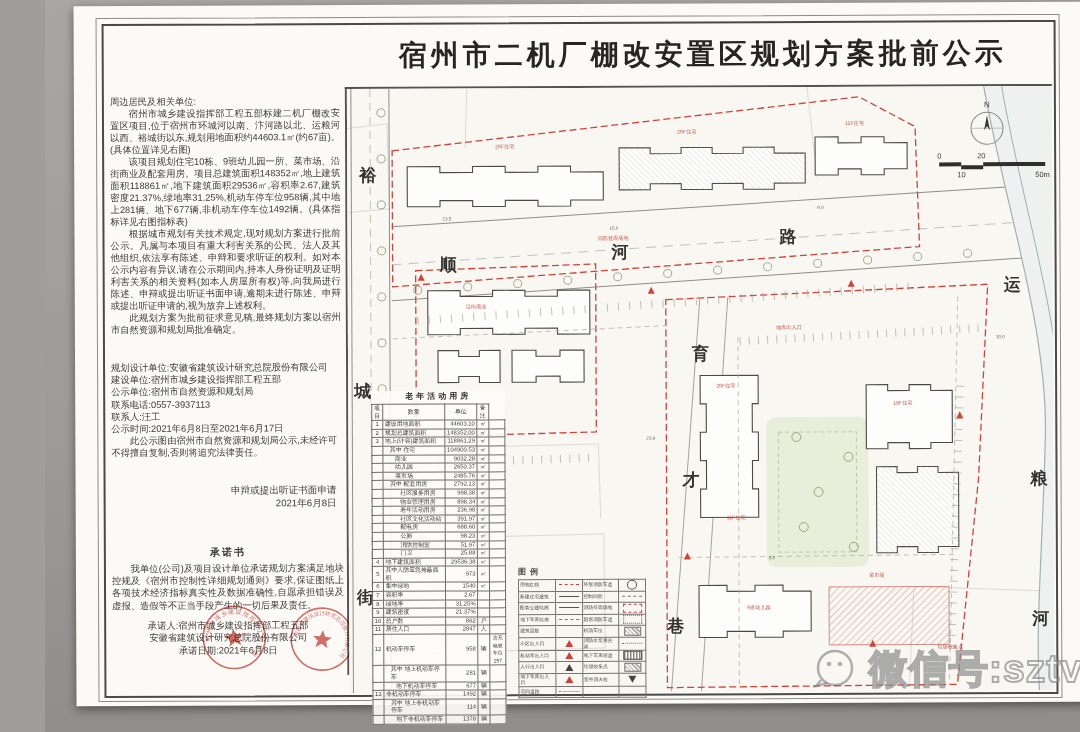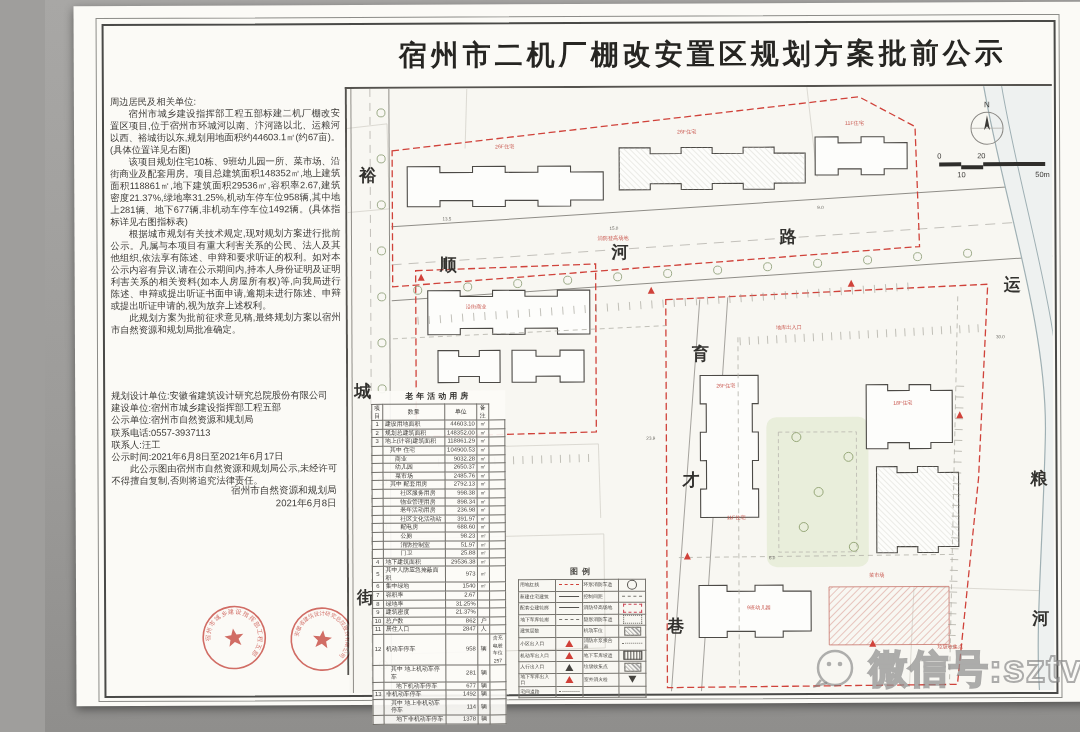--- a/index.html
+++ b/index.html
@@ -9,21 +9,21 @@
   .frame2{position:absolute;left:22px;top:12px;width:962px;height:682px;border:1px solid #8c8c88;}
   .vdiv{position:absolute;left:271px;top:82px;width:2px;height:588px;background:#55534f;}
   .title{position:absolute;left:285px;top:32px;width:688px;text-align:center;font-size:28px;font-weight:bold;color:#262522;letter-spacing:4px;white-space:nowrap;}
   .titleline{position:absolute;left:271px;top:82px;width:707px;height:2px;background:#55534f;}
 
   
   .leftcol{position:absolute;left:36px;top:90px;width:230px;color:#3c3a37;}
   .leftcol p{margin:0;font-size:9.3px;line-height:12px;text-align:justify;}
   .leftcol p.ind{text-indent:2em;}
   .salut{font-size:9.3px;line-height:13px;margin:0 0 1px 0;}
-  .infoblk{position:absolute;left:36px;top:384px;width:232px;font-size:9.3px;line-height:12.2px;color:#3c3a37;}
+  .infoblk{position:absolute;left:36px;top:356px;width:232px;font-size:9.3px;line-height:12.2px;color:#3c3a37;}
   .infoblk .disc{text-indent:2em;}
   .agency{position:absolute;left:36px;top:478px;width:225px;text-align:right;font-size:9.6px;line-height:13px;color:#3c3a37;}
   .commit{position:absolute;left:36px;top:540px;width:232px;color:#3c3a37;}
   .commit .ct{text-align:center;font-size:10px;font-weight:bold;letter-spacing:2px;margin-bottom:3px;}
   .commit .cb{font-size:9.3px;line-height:12.2px;text-indent:2em;text-align:justify;}
   .commit .cp{font-size:9.3px;line-height:12.6px;text-align:center;margin-top:8px;}
   .stamps{position:absolute;left:118px;top:588px;width:190px;height:92px;mix-blend-mode:multiply;opacity:.9;}
 
   
   .mapwrap{position:absolute;left:273px;top:84px;width:705px;height:604px;overflow:hidden;background:#f8f7f2;}
@@ -40,21 +40,21 @@
   table.tec-t td.nt{font-size:5px;text-align:center;}
 
   
   .notes{position:absolute;left:436px;top:398px;width:124px;color:#3c3a37;}
   .notes .nt{font-size:7.5px;font-weight:bold;margin-bottom:2px;}
   .notes ol{margin:0;padding-left:11px;font-size:6.2px;line-height:8.6px;}
   .notes li{margin-bottom:1px;}
 
   
   .legend{position:absolute;left:442px;top:562px;width:128px;}
-  .legend .lt{text-align:center;font-size:8px;font-weight:bold;letter-spacing:4px;color:#4c4a46;margin-bottom:2px;}
+  .legend .lt{font-size:8px;font-weight:bold;letter-spacing:4px;color:#4c4a46;margin-bottom:2px;}
   table.lg{border-collapse:collapse;width:100%;}
   table.lg td{border:.5px solid #77756f;font-size:4.8px;line-height:6px;height:10.5px;padding:0 1px;color:#45433f;}
   td.symc{width:24px;text-align:center;vertical-align:middle;}
   .sy{display:inline-block;vertical-align:middle;}
   .sy-reddash{width:20px;border-top:1.3px dashed #d04038;}
   .sy-line{width:20px;border-top:1.2px solid #55534f;}
   .sy-dash{width:20px;border-top:1px dashed #77756f;}
   .sy-dot{width:20px;border-top:1px dotted #77756f;}
   .sy-dashrect{width:17px;height:7px;border:.8px dashed #c45;}
   .sy-dotrect{width:17px;height:7px;border:.8px dotted #66645f;}
@@ -98,24 +98,31 @@
           <div>建设单位:宿州市城乡建设指挥部工程五部</div>
           <div>公示单位:宿州市自然资源和规划局</div>
           <div>联系电话:0557-3937113</div>
           <div>联系人:汪工</div>
           <div>公示时间:2021年6月8日至2021年6月17日</div>
         </div>
       <div class="disc">此公示图由宿州市自然资源和规划局公示,未经许可不得擅自复制,否则将追究法律责任。</div>
     </div>
 
     <div class="agency">
-      <div>宿州市自然资源和规划局</div>
+      <div>申辩或提出听证书面申请</div>
       <div>2021年6月8日</div>
     </div>
 
+    <div class="commit">
+      <div class="ct">承诺书</div>
+      <div class="cb">我单位(公司)及项目设计单位承诺规划方案满足地块控规及《宿州市控制性详细规划通则》要求,保证图纸上各项技术经济指标真实性及数据准确性,自愿承担错误及虚报、造假等不正当手段产生的一切后果及责任。</div>
+      <div class="cp">承诺人:宿州市城乡建设指挥部工程五部</div>
+      <div class="cp" style="margin-top:0">安徽省建筑设计研究总院股份有限公司</div>
+      <div class="cp" style="margin-top:0">承诺日期:2021年6月8日</div>
+    </div>
 
     <svg class="stamps" viewBox="0 0 190 92">
       <defs>
         <path id="sp1" d="M40,44 m-24,0 a24,24 0 1,1 48,0 a24,24 0 1,1 -48,0"></path>
         <path id="sp2" d="M128,46 m-24,0 a24,24 0 1,1 48,0 a24,24 0 1,1 -48,0"></path>
       </defs>
       <g transform="rotate(-8 40 44)" opacity=".85">
         <circle cx="40" cy="44" r="31" fill="none" stroke="#c8423a" stroke-width="1.6"></circle>
         <polygon points="40,35 42.6,41.4 49.5,41.6 44.1,45.9 46,52.5 40,48.6 34,52.5 35.9,45.9 30.5,41.6 37.4,41.4" fill="#c8423a"></polygon>
         <text font-size="6" fill="#c8423a" letter-spacing="1"><textPath href="#sp1">宿州市城乡建设指挥部工程五部</textPath></text>

